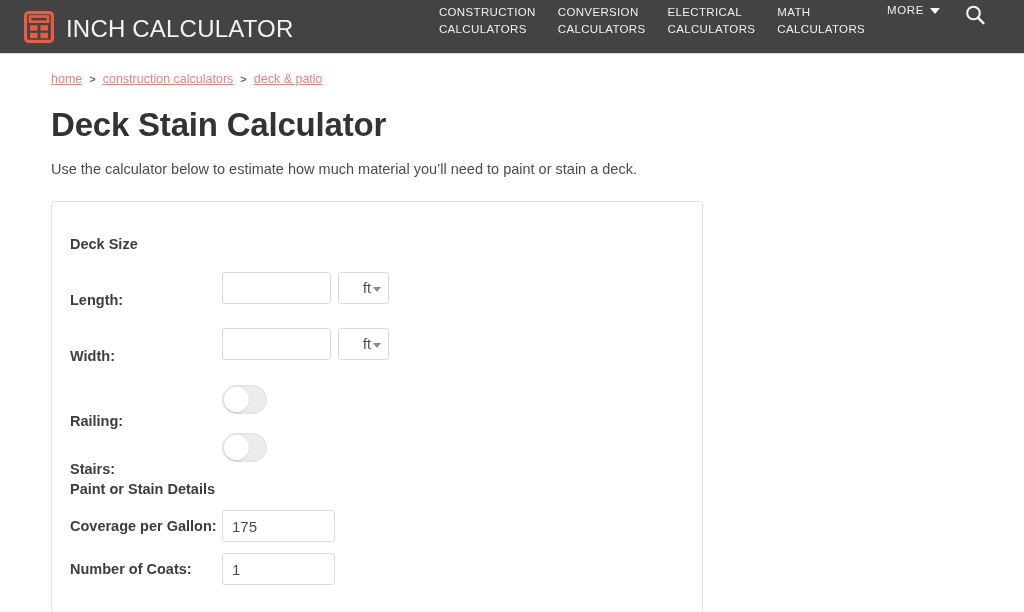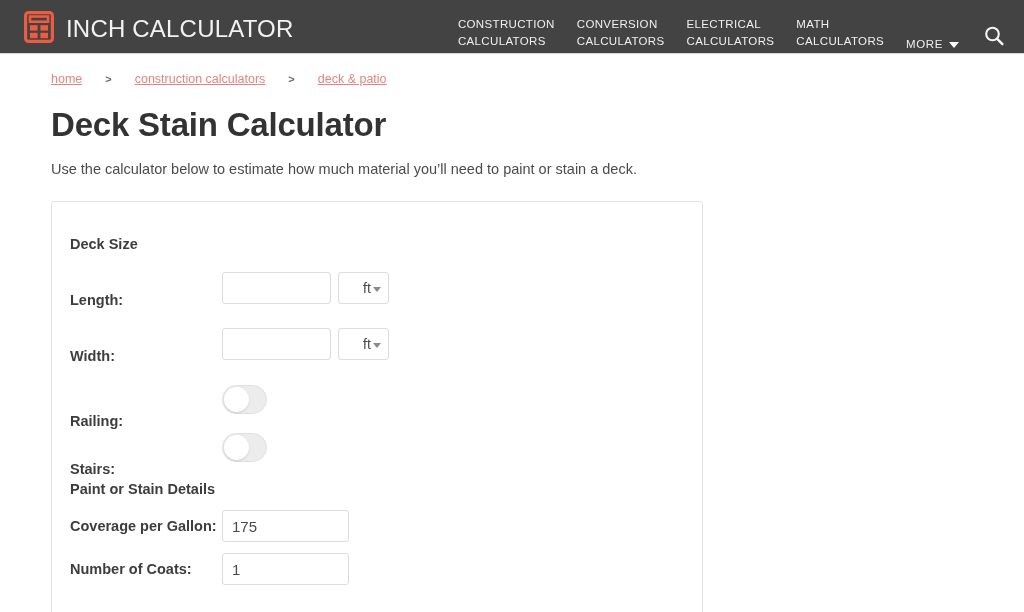--- a/index.html
+++ b/index.html
@@ -40,23 +40,23 @@
   .brand-name {
     color: #f2f2f2;
     font-size: 24px;
     letter-spacing: 0.2px;
     font-weight: 400;
     white-space: nowrap;
   }
   .nav {
     margin-left: auto;
     display: flex;
-    align-items: flex-end;
+    align-items: flex-start;
     height: 46px;
-    padding-right: 7px;
+    padding-right: 26px;
   }
   .nav-item {
     color: #efefef;
     font-size: 11.5px;
     line-height: 17px;
     letter-spacing: 0.35px;
     text-transform: uppercase;
     margin-right: 22px;
     cursor: pointer;
     white-space: pre-line;
@@ -95,21 +95,21 @@
   .page {
     padding: 0 0 0 51px;
     background: #fff;
   }
   .breadcrumb {
     margin-top: 16px;
     font-size: 12.5px;
     color: #e8918c;
     display: flex;
     align-items: center;
-    gap: 23px;
+    gap: 7px;
     height: 18px;
   }
   .crumb {
     color: #e8837e;
     text-decoration: underline;
     cursor: pointer;
   }
   .crumb-sep {
     color: #6b6b6b;
     font-size: 11px;
@@ -165,21 +165,21 @@
     border: 1px solid #dcdcdc;
     border-radius: 3px;
     padding: 0 9px;
     font-size: 15px;
     color: #4a4a4a;
     font-family: "Liberation Sans", sans-serif;
     background: #fff;
     outline: none;
   }
   .text-input.wide {
-    width: 127px;
+    width: 113px;
   }
   .unit-select {
     position: relative;
     width: 51px;
     height: 32px;
     margin-left: 7px;
     border: 1px solid #dcdcdc;
     border-radius: 3px;
     background: #fff;
     display: flex;

